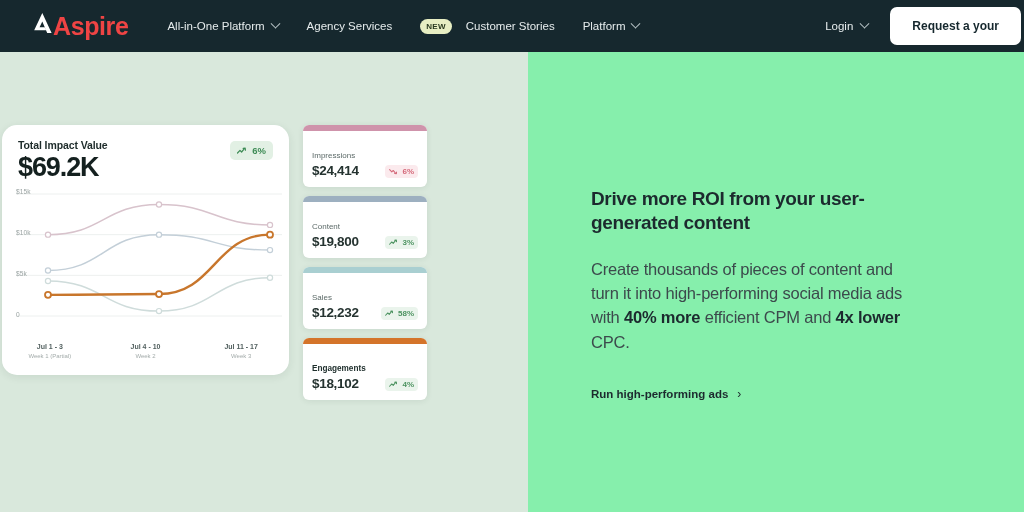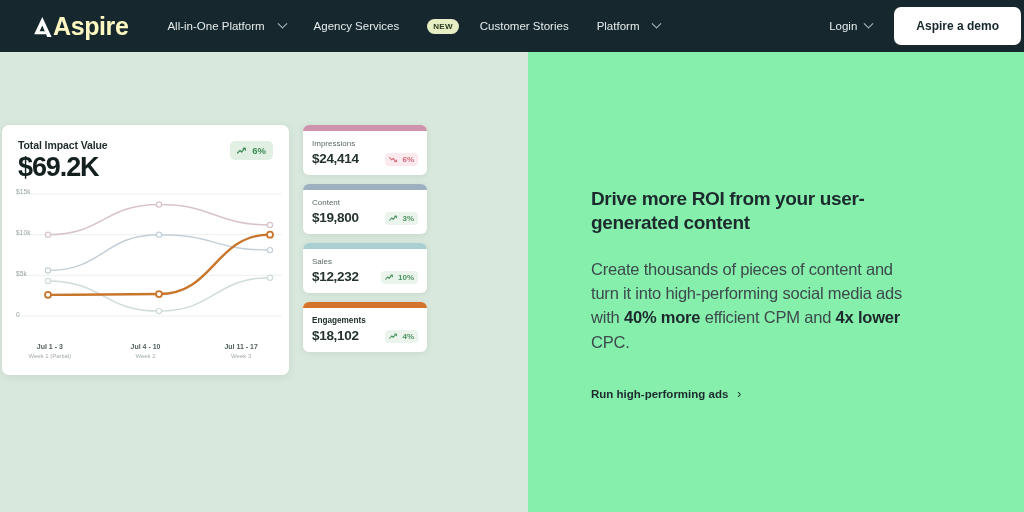--- a/index.html
+++ b/index.html
@@ -11,28 +11,28 @@
   }
   .page { position: relative; width: 1024px; height: 512px; background:#fff; }
 
   
   .nav {
     position: absolute; left:0; top:0; width:1024px; height:52px;
     background:#16282e;
     display:flex; align-items:center;
   }
   .logo {
-    margin-left:33px; display:flex; align-items:center;
-    font-size:25px; font-weight:700; color:#fef9c3; letter-spacing:-0.4px;
+    margin-left:33px; display:flex; 
+    font-size:25px; font-weight:700; color:#ef4444; letter-spacing:-0.4px;
   }
   .logo-a { display:inline-block; width:19px; height:20px; position:relative; margin-right:1px; }
   .logo-a svg { position:absolute; left:0; top:1px; }
   .nav-items { display:flex; align-items:center; margin-left:25px; }
   .nav-item {
-    display:flex; align-items:center; gap:14px;
+    display:flex; align-items:center; gap:7px;
     color:#e6eced; font-size:11.5px; padding:0 14px; cursor:pointer; white-space:nowrap;
   }
   .chev {
     width:7px; height:7px; border-right:1.4px solid #b9c5c7; border-bottom:1.4px solid #b9c5c7;
     transform: rotate(45deg) translate(-2px,-2px);
   }
   .new-badge {
     background:#e7eec3; color:#2a3a20; font-size:8px; font-weight:700;
     border-radius:9px; padding:3px 6px; letter-spacing:0.3px; margin-right:7px;
   }
@@ -46,21 +46,21 @@
   }
 
   
   .split { position:absolute; left:0; top:52px; width:1024px; height:460px; display:flex; }
   .left-pane { width:528px; height:460px; background:#d9e8dc; position:relative; }
   .right-pane { flex:1; height:460px; background:#86efac; position:relative; }
 
   
   .chart-card {
     position:absolute; left:2px; top:73px; width:287px; height:250px;
-    background:#ffffff; border-radius:7px;
+    background:#ffffff; border-radius:15px;
     box-shadow:0 2px 9px rgba(30,50,40,0.09);
     padding:14px 16px 0 16px;
   }
   .card-head { display:flex; align-items:flex-start; justify-content:space-between; }
   .tiv-label { font-size:10.5px; font-weight:700; color:#1d2b2a; letter-spacing:-0.1px; }
   .tiv-value { font-size:27px; font-weight:700; color:#14201f; letter-spacing:-1.1px; margin-top:1px; }
   .pill {
     display:flex; align-items:center; gap:4px;
     background:#e2f0e4; color:#3d8b55; font-size:9.5px; font-weight:600;
     border-radius:5px; padding:4px 7px; margin-top:2px;
@@ -79,21 +79,21 @@
   .xtop { font-size:7px; font-weight:700; color:#52605f; }
   .xsub { font-size:6px; color:#a3abaa; margin-top:3px; }
 
   
   .metrics { position:absolute; left:303px; top:73px; width:124px; }
   .mcard {
     background:#ffffff; border-radius:6px; overflow:hidden; margin-bottom:9px;
     box-shadow:0 1px 6px rgba(30,50,40,0.09);
   }
   .mbar { height:6px; width:100%; }
-  .mbody { padding:8px 9px 9px 9px; }
+  .mbody { padding:20px 9px 9px 9px; }
   .mlabel { font-size:8px; color:#5c6a68; margin-bottom:3px; }
   .mlabel.strong { font-weight:700; color:#20302e; font-size:8.2px; }
   .mrow { display:flex; align-items:flex-end; justify-content:space-between; }
   .mval { font-size:13.5px; font-weight:600; color:#253330; letter-spacing:-0.3px; }
   .mpill {
     display:flex; align-items:center; gap:3px;
     font-size:8px; font-weight:600; border-radius:4px; padding:2px 4px;
   }
   .mpill.up { background:#eaf4ec; color:#4d9361; }
   .mpill.down { background:#fbeaed; color:#d4697a; }
@@ -150,21 +150,21 @@
         <span class="chev"></span>
       </div>
 
     </div>
 
     <div class="nav-right">
       <div class="login">
         <span>Login</span>
         <span class="chev"></span>
       </div>
-      <button class="demo-btn">Aspire a demo</button>
+      <button class="demo-btn">Request a your</button>
     </div>
 
   </div>
 
   <div class="split">
 
     <div class="left-pane">
 
       <div class="chart-card">
 
@@ -266,21 +266,21 @@
             <div class="mbar" style="background:#a9cfd1"></div>
             <div class="mbody">
               <div class="mlabel">Sales</div>
               <div class="mrow">
                 <div class="mval">$12,232</div>
                 <div class="mpill up">
                   <svg width="10" height="7" viewBox="0 0 11 8">
                     <path d="M0.5 6 L3 3.4 L4.6 5 L7.4 1.6" fill="none" stroke="#4d9361" stroke-width="1.2" stroke-linecap="round" stroke-linejoin="round"></path>
                     <path d="M6.2 1.4 L8.2 1.2 L8.4 3.2" fill="none" stroke="#4d9361" stroke-width="1.2" stroke-linecap="round" stroke-linejoin="round"></path>
                   </svg>
-                  <span>10%</span>
+                  <span>58%</span>
                 </div>
               </div>
             </div>
           </div>
           <div class="mcard">
             <div class="mbar" style="background:#d4742a"></div>
             <div class="mbody">
               <div class="mlabel strong">Engagements</div>
               <div class="mrow">
                 <div class="mval">$18,102</div>

